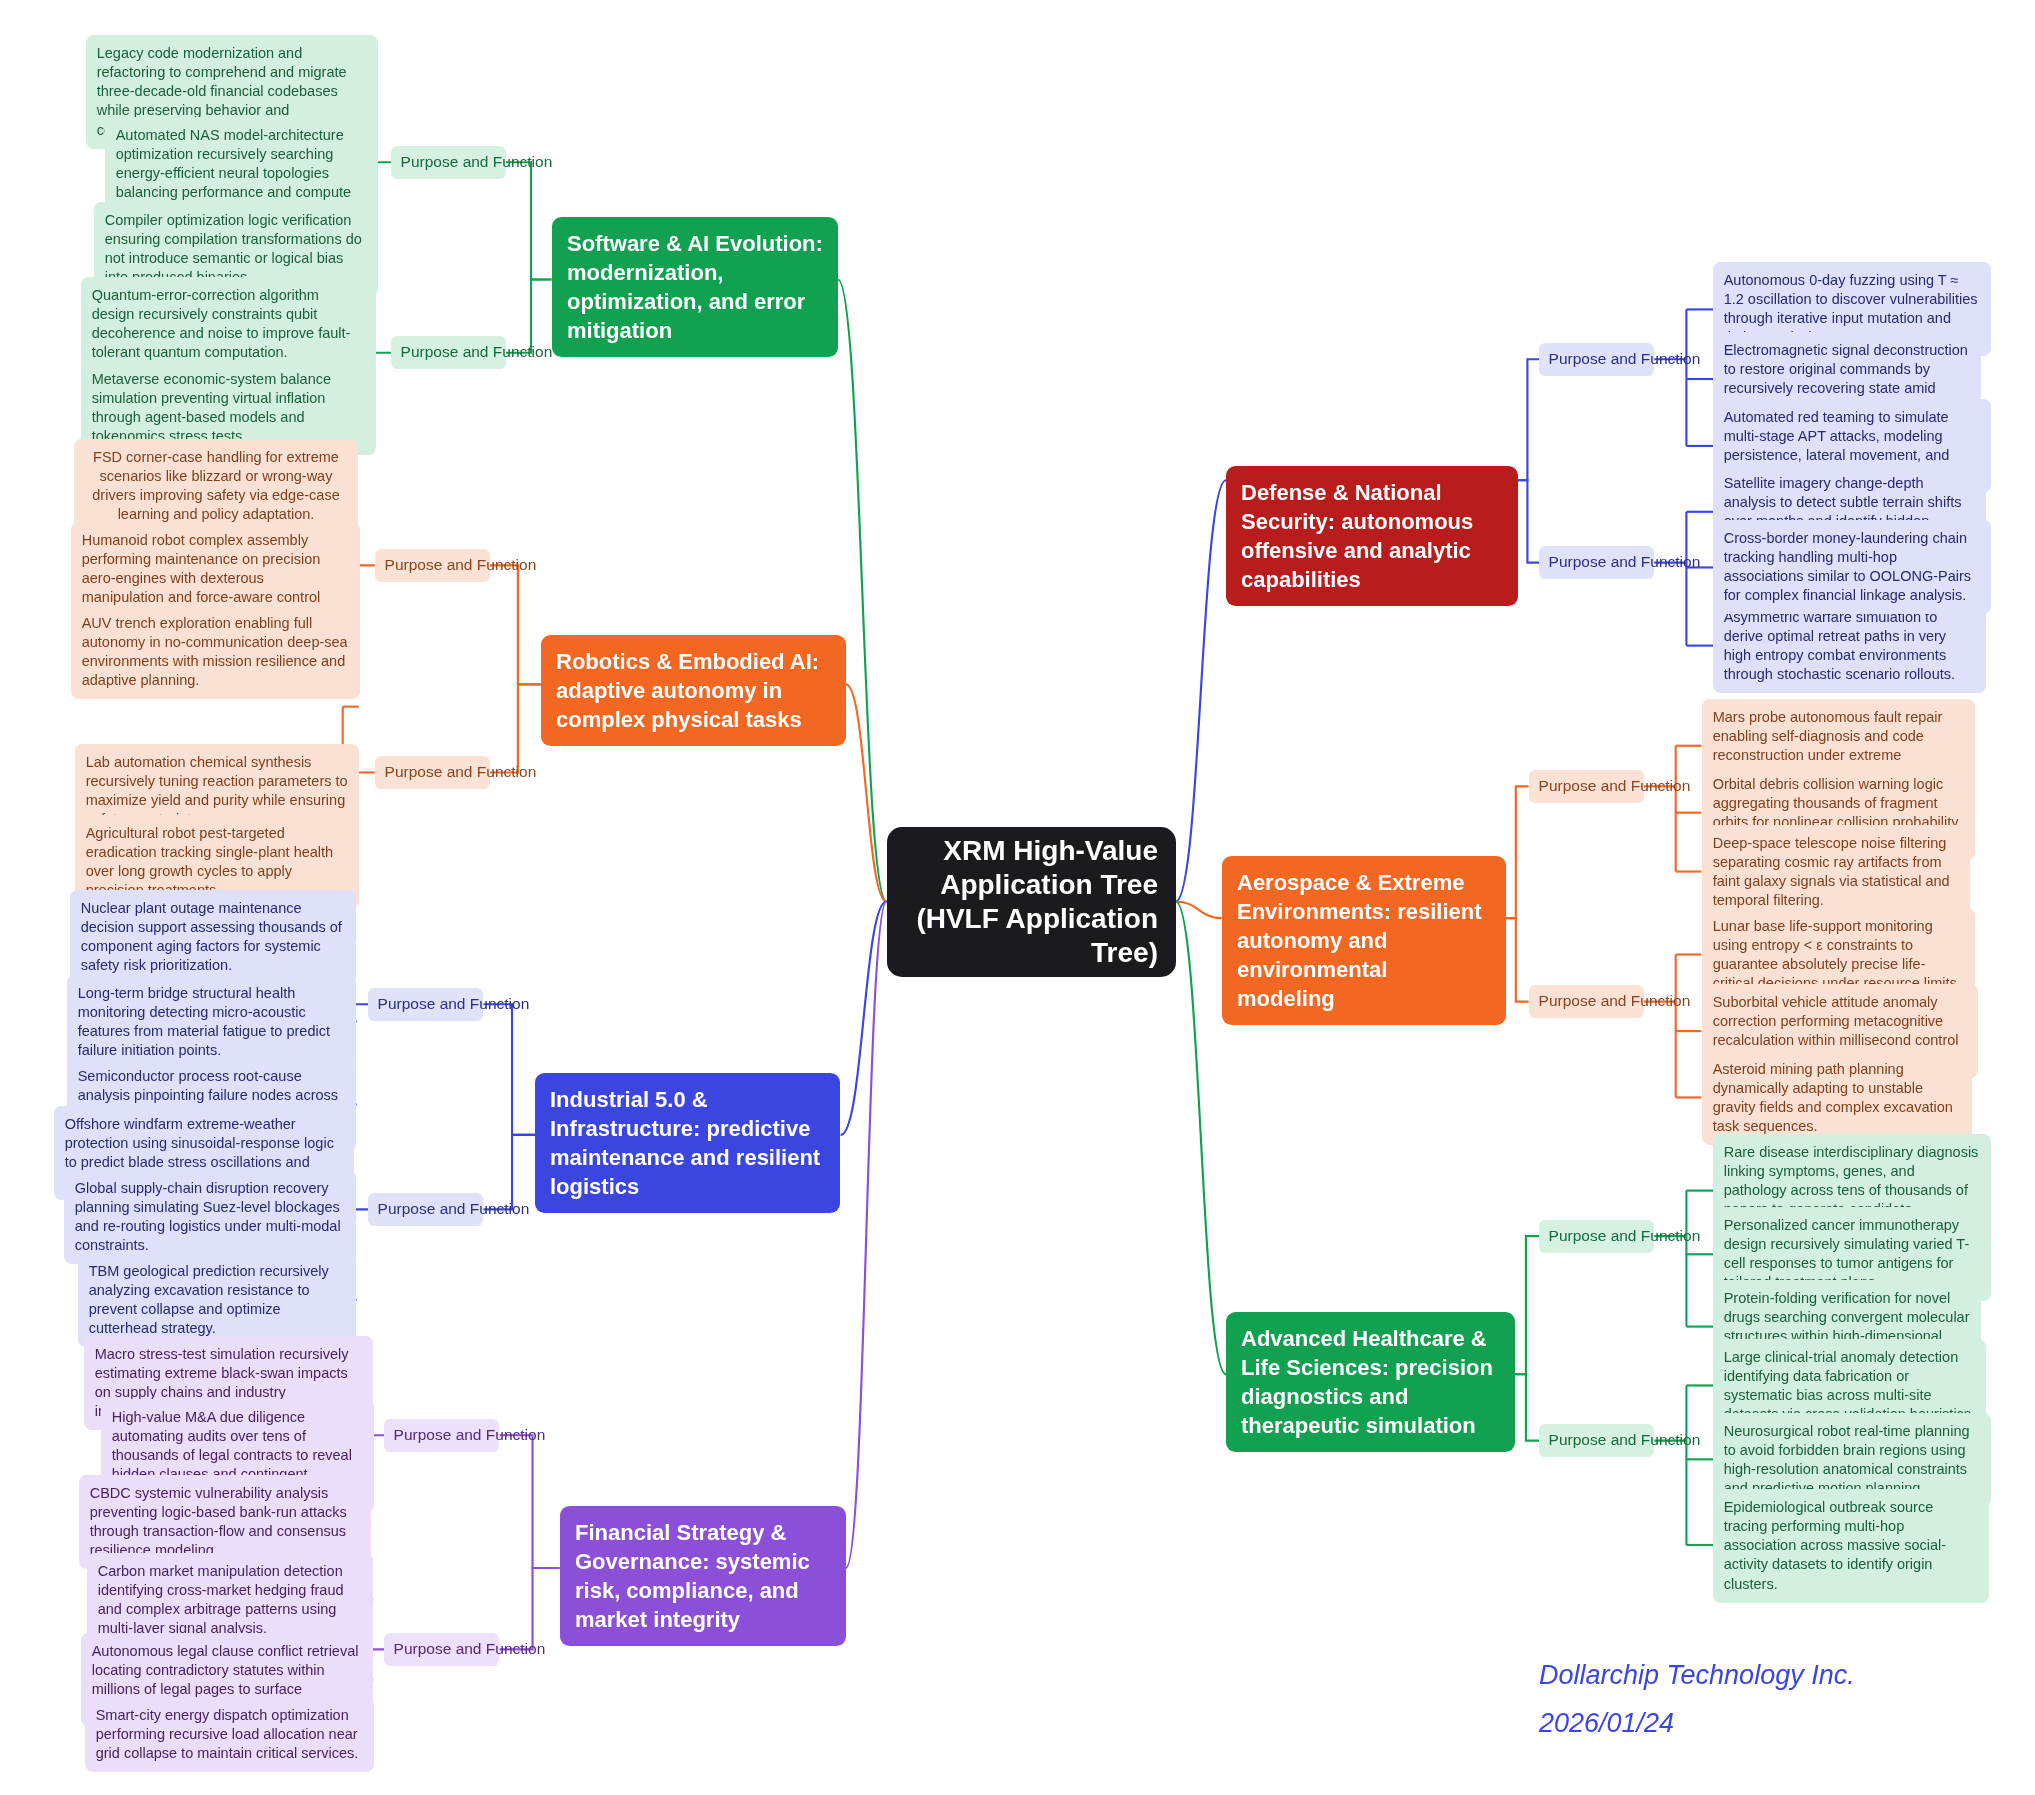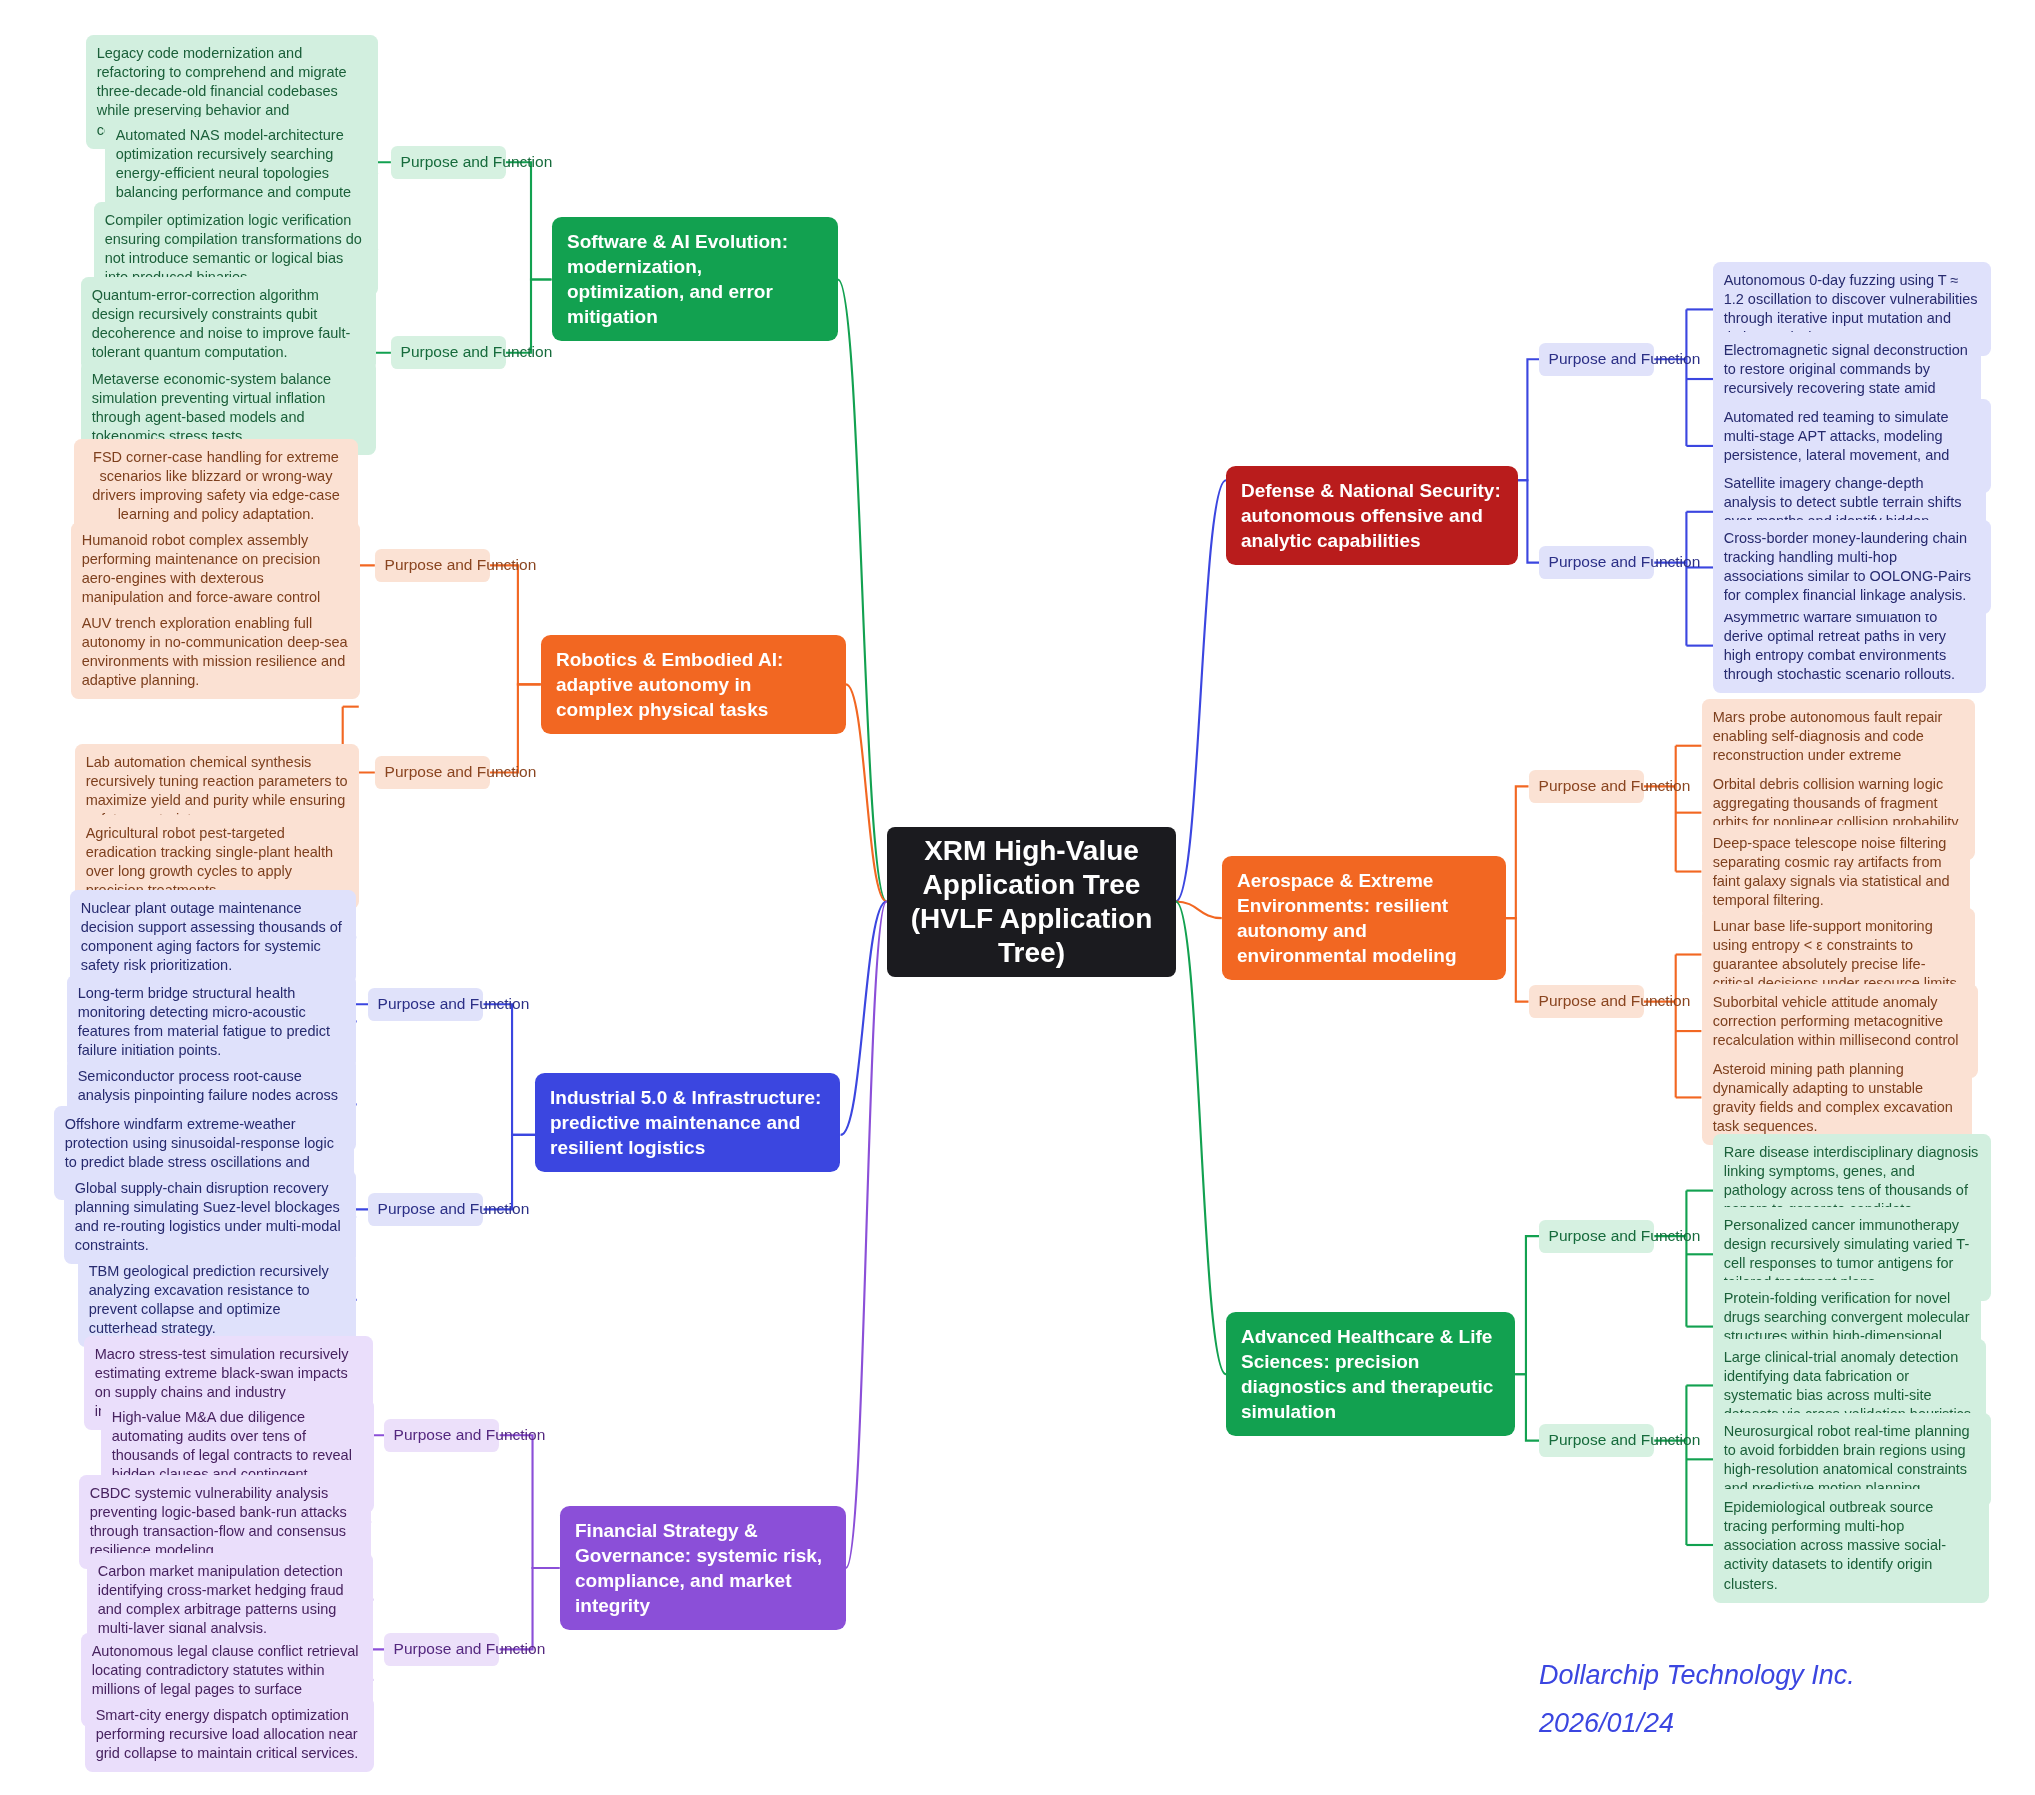--- a/index.html
+++ b/index.html
@@ -12,29 +12,29 @@
     overflow:hidden;
   }
   #canvas { position:absolute; inset:0; }
   svg.links { position:absolute; left:0; top:0; width:2035px; height:1795px; pointer-events:none; }
 
   .node { position:absolute; border-radius:11.8px; }
 
   
   .root {
     background:#1b1b1f; color:#ffffff;
-    border-radius:8px;
-    display:flex; align-items:center; justify-content:center; text-align:center;
+    border-radius:15px;
+    display:flex; align-items:center; justify-content:center; text-align:right;
     font-size:28px; font-weight:700; line-height:1.22;
     padding:14px 18px;
   }
 
   
   .branch {
-    color:#ffffff; font-size:19px; font-weight:700; line-height:1.32;
+    color:#ffffff; font-size:22px; font-weight:700; line-height:1.32;
     padding:11.8px 15px; display:flex; align-items:center;
     border-radius:9.6px;
   }
   .branch.green  { background:#12a150; }
   .branch.orange { background:#f26722; }
   .branch.blue   { background:#3b46e0; }
   .branch.purple { background:#8b4fd8; }
   .branch.indigo { background:#b91c1c;margin-top:48px; }
   .branch.green2 { background:#12a150; }
 

